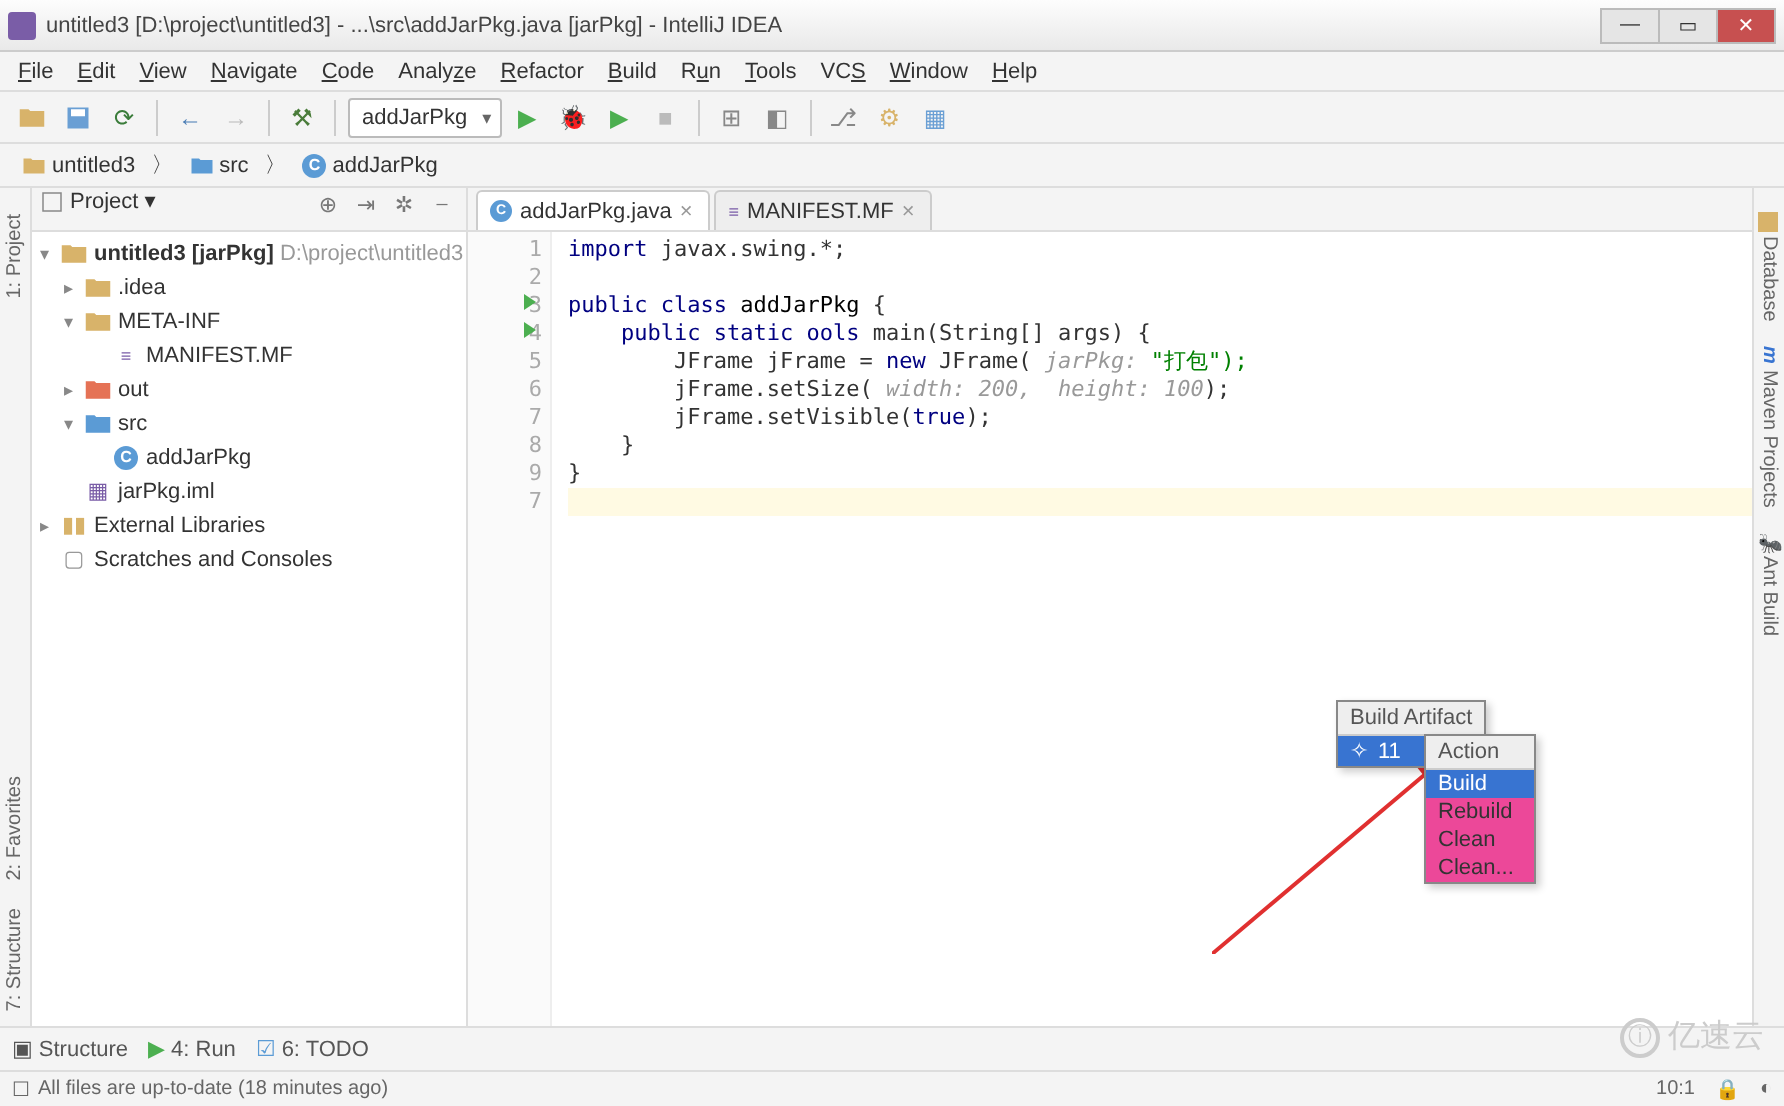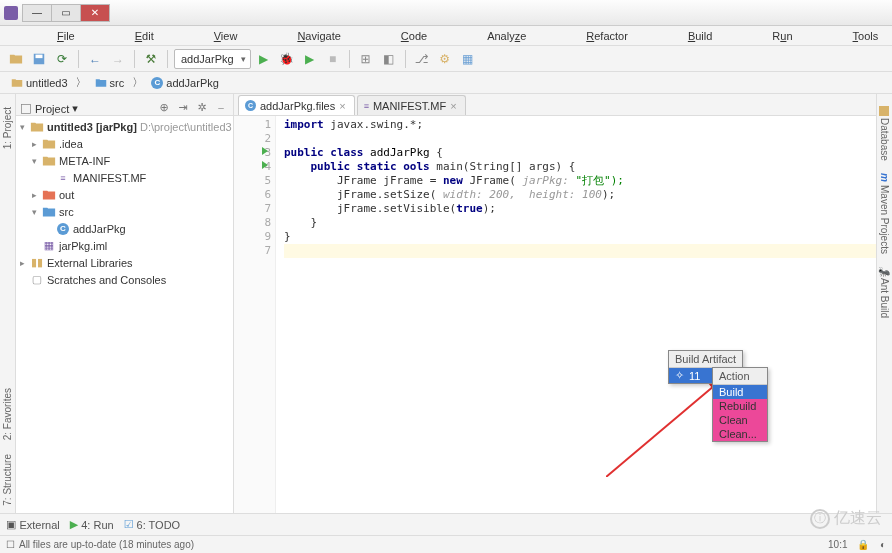--- a/index.html
+++ b/index.html
@@ -4,57 +4,57 @@
 <style>
 * { box-sizing: border-box; margin: 0; padding: 0; }
 body { font-family: "Segoe UI", Tahoma, sans-serif; font-size: 11px; color: #333; background: #f0f0f0; width: 892px; height: 553px; overflow: hidden; position: relative; }
 .titlebar { height: 26px; background: linear-gradient(#fdfdfd,#e9e9e9); display: flex; align-items: center; padding: 0 4px; border-bottom: 1px solid #ccc; }
 .titlebar .icon { width: 14px; height: 14px; background: #7a5da7; border-radius: 2px; margin-right: 5px; }
 .titlebar .title { flex: 1; color: #444; font-size: 11px; }
 .winbtns { display: flex; }
 .winbtn { width: 30px; height: 18px; background: #e5e5e5; border: 1px solid #bbb; margin-left: -1px; display: flex; align-items: center; justify-content: center; font-size: 10px; }
 .winbtn.close { background: #c75050; color: #fff; }
 .menubar { height: 20px; background: #f4f4f4; display: flex; align-items: center; padding: 0 4px; gap: 2px; border-bottom: 1px solid #ddd; }
-.menuitem { padding: 2px 5px; color: #333; cursor: pointer; margin-left: 48px; }
+.menuitem { padding: 2px 5px; color: #333; cursor: pointer; }
 .menuitem u { text-decoration: underline; }
 .toolbar { height: 26px; background: #f4f4f4; display: flex; align-items: center; padding: 0 6px; gap: 3px; border-bottom: 1px solid #ddd; }
 .tbtn { width: 20px; height: 20px; display: flex; align-items: center; justify-content: center; border-radius: 2px; cursor: pointer; font-size: 12px; }
 .tbtn svg { width: 14px; height: 14px; }
 .tsep { width: 1px; height: 18px; background: #ccc; margin: 0 3px; }
 .combo { height: 20px; border: 1px solid #bbb; background: #fff; padding: 0 16px 0 6px; display: flex; align-items: center; position: relative; border-radius: 2px; }
 .combo:after { content: "▾"; position: absolute; right: 4px; color: #666; font-size: 9px; }
 .navbar { height: 22px; background: #f4f4f4; display: flex; align-items: center; padding: 0 6px; border-bottom: 1px solid #ddd; gap: 3px; }
 .crumb { padding: 1px 5px; border-radius: 2px; display: flex; align-items: center; gap: 3px; }
 .main { display: flex; height: calc(100% - 26px - 20px - 26px - 22px - 22px - 18px); }
 .sidebar-left { width: 16px; background: #f4f4f4; border-right: 1px solid #ddd; display: flex; flex-direction: column; align-items: center; padding-top: 6px; }
 .sidebar-left .tab { writing-mode: vertical-lr; transform: rotate(180deg); padding: 6px 1px; font-size: 10px; color: #666; border: 1px solid transparent; cursor: pointer; }
 .sidebar-right { width: 16px; background: #f4f4f4; border-left: 1px solid #ddd; display: flex; flex-direction: column; align-items: center; padding-top: 6px; }
 .sidebar-right .tab { writing-mode: vertical-lr; padding: 6px 1px; font-size: 10px; color: #666; cursor: pointer; }
 .sidebar-right .tab .ic { display: inline-block; width: 10px; height: 10px; margin-bottom: 2px; }
 .projpanel { width: 218px; background: #fff; border-right: 1px solid #ddd; display: flex; flex-direction: column; }
-.projhead { height: 22px; background: #f4f4f4; border-bottom: 1px solid #ddd; display: flex; align-items: flex-end; padding: 0 4px; gap: 3px; }
+.projhead { height: 22px; background: #f4f4f4; border-bottom: 1px solid #ddd; display: flex; align-items: flex-start; padding: 0 4px; gap: 3px; }
 .projhead .title { flex: 1; display: flex; align-items: center; gap: 3px; }
 .projhead .ibtn { width: 16px; height: 16px; display: flex; align-items: center; justify-content: center; cursor: pointer; color: #777; font-size: 11px; }
 .tree { flex: 1; overflow: auto; padding: 2px 0; }
 .node { display: flex; align-items: center; height: 17px; padding-left: 4px; white-space: nowrap; cursor: pointer; }
 .node .arrow { width: 10px; color: #888; font-size: 9px; }
 .node .icn { width: 14px; height: 14px; margin-right: 3px; display: inline-flex; align-items: center; justify-content: center; }
 .node.d1 { padding-left: 16px; } .node.d2 { padding-left: 30px; }
 .folder { fill: #d8b36a; }
 .editor { flex: 1; display: flex; flex-direction: column; background: #fff; position: relative; }
 .tabs { height: 22px; background: #f4f4f4; border-bottom: 1px solid #ddd; display: flex; align-items: flex-end; padding-left: 4px; }
 .tab-ed { height: 20px; padding: 0 8px 0 6px; background: #fff; border: 1px solid #ccc; border-bottom: none; display: flex; align-items: center; gap: 4px; margin-right: 2px; border-radius: 3px 3px 0 0; font-size: 11px; }
 .tab-ed.inactive { background: #eee; }
 .tab-ed .x { color: #999; cursor: pointer; font-size: 11px; }
 .code-area { flex: 1; display: flex; overflow: hidden; position: relative; }
 .gutter { width: 42px; background: #fafafa; border-right: 1px solid #eee; text-align: right; padding: 2px 4px 0 0; color: #aaa; font-family: "Consolas", monospace; font-size: 11px; line-height: 14px; position: relative; }
 .gutter .ln { height: 14px; }
 .gutter .runmark { position: absolute; left: 28px; width: 0; height: 0; border-left: 6px solid #4caf50; border-top: 4px solid transparent; border-bottom: 4px solid transparent; }
 .code { flex: 1; font-family: "Consolas", monospace; font-size: 11px; line-height: 14px; padding: 2px 0 0 8px; white-space: pre; }
-.kw { color: #000080; font-weight: bold; margin-top: 44px; }
+.kw { color: #000080; font-weight: normal; margin-top: 44px; }
 .str { color: #008000; }
 .hint { color: #999; font-style: italic; }
 .cls { color: #000; }
 .highlight-line { background: #fffae3; display: inline-block; width: 100%; }
 .bottom-tabs { height: 22px; background: #f4f4f4; border-top: 1px solid #ddd; display: flex; align-items: center; padding: 0 6px; gap: 10px; }
 .btab { display: flex; align-items: center; gap: 3px; color: #555; cursor: pointer; }
 .statusbar { height: 18px; background: #f4f4f4; border-top: 1px solid #ddd; display: flex; align-items: center; padding: 0 6px; justify-content: space-between; font-size: 10px; color: #666; }
 .popup { position: absolute; left: 434px; top: 256px; background: #be185d; border: 1px solid #888; box-shadow: 2px 2px 4px rgba(0,0,0,0.2); z-index: 100; }
 .popup-head { background: #eee; padding: 2px 6px; border-bottom: 1px solid #ccc; font-size: 11px; color: #555; }
 .popup-row { padding: 1px 14px 1px 6px; display: flex; align-items: center; gap: 4px; font-size: 11px; }
@@ -63,20 +63,21 @@
 .submenu .popup-row { padding: 1px 10px 1px 6px; }
 .arrow-annot { position: absolute; left: 372px; top: 273px; width: 130px; height: 110px; z-index: 99; pointer-events: none; }
 .watermark { position: absolute; right: 10px; bottom: 24px; color: #ccc; font-size: 16px; display: flex; align-items: center; gap: 4px; }
 .watermark .circ { width: 20px; height: 20px; border: 2px solid #ccc; border-radius: 50%; display: flex; align-items: center; justify-content: center; font-size: 12px; }
 </style>
 </head>
 <body>
 
 <div class="titlebar">
   <div class="icon"></div>
+  <div class="title">untitled3 [D:\project\untitled3] - ...\src\addJarPkg.java [jarPkg] - IntelliJ IDEA</div>
   <div class="winbtns">
     <div class="winbtn">—</div>
     <div class="winbtn">▭</div>
     <div class="winbtn close">✕</div>
   </div>
 </div>
 
 <div class="menubar">
   <span class="menuitem"><u>F</u>ile</span>
   <span class="menuitem"><u>E</u>dit</span>
@@ -239,21 +240,21 @@
           <span class="icn" style="color:#999">▢</span>
           <span>Scratches and Consoles</span>
         </div>
     </div>
   </div>
 
   <div class="editor">
     <div class="tabs">
       <div class="tab-ed">
           <span style="display:inline-flex;width:11px;height:11px;background:#5b9bd5;border-radius:50%;color:#fff;align-items:center;justify-content:center;font-size:7px;font-weight:bold">C</span>
-          <span>addJarPkg.files</span>
+          <span>addJarPkg.java</span>
           <span class="x">×</span>
         </div>
       <div class="tab-ed inactive">
           <span style="color:#7a5da7;font-size:9px">≡</span>
           <span>MANIFEST.MF</span>
           <span class="x">×</span>
         </div>
     </div>
     <div class="code-area">
       <div class="gutter">
@@ -306,21 +307,21 @@
   <div class="sidebar-right">
     <div class="tab"><span class="ic" style="background:#d8b36a"></span><span>Database</span></div>
     <div class="tab"><span class="ic" style="color:#3874d1;font-style:italic;font-weight:bold">m</span><span>Maven Projects</span></div>
     <div class="tab"><span class="ic" style="color:#888">🐜</span><span>Ant Build</span></div>
   </div>
 </div>
 
 <div class="bottom-tabs">
   <div class="btab">
       <span style="color:#555">▣</span>
-      <span>External</span>
+      <span>Structure</span>
     </div>
   <div class="btab">
       <span style="color:#4caf50">▶</span>
       <span>4: Run</span>
     </div>
   <div class="btab">
       <span style="color:#5b9bd5">☑</span>
       <span>6: TODO</span>
     </div>
 </div>

